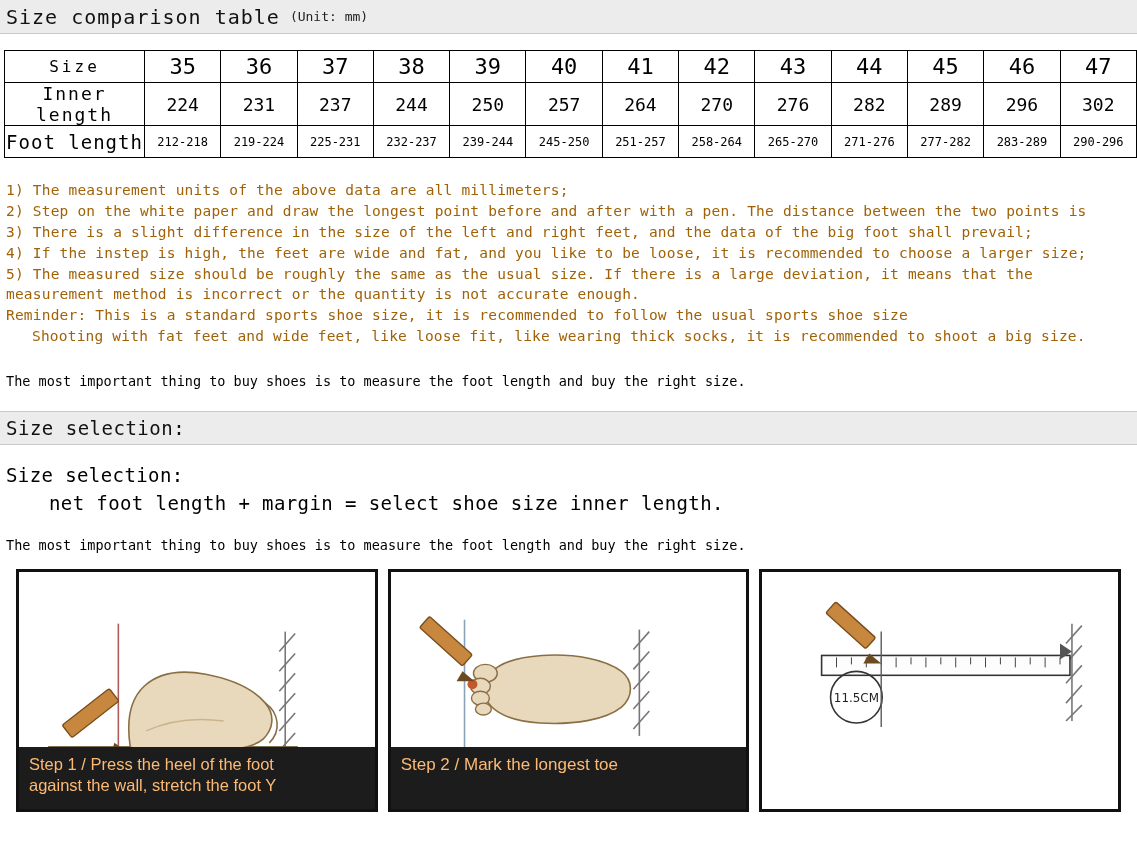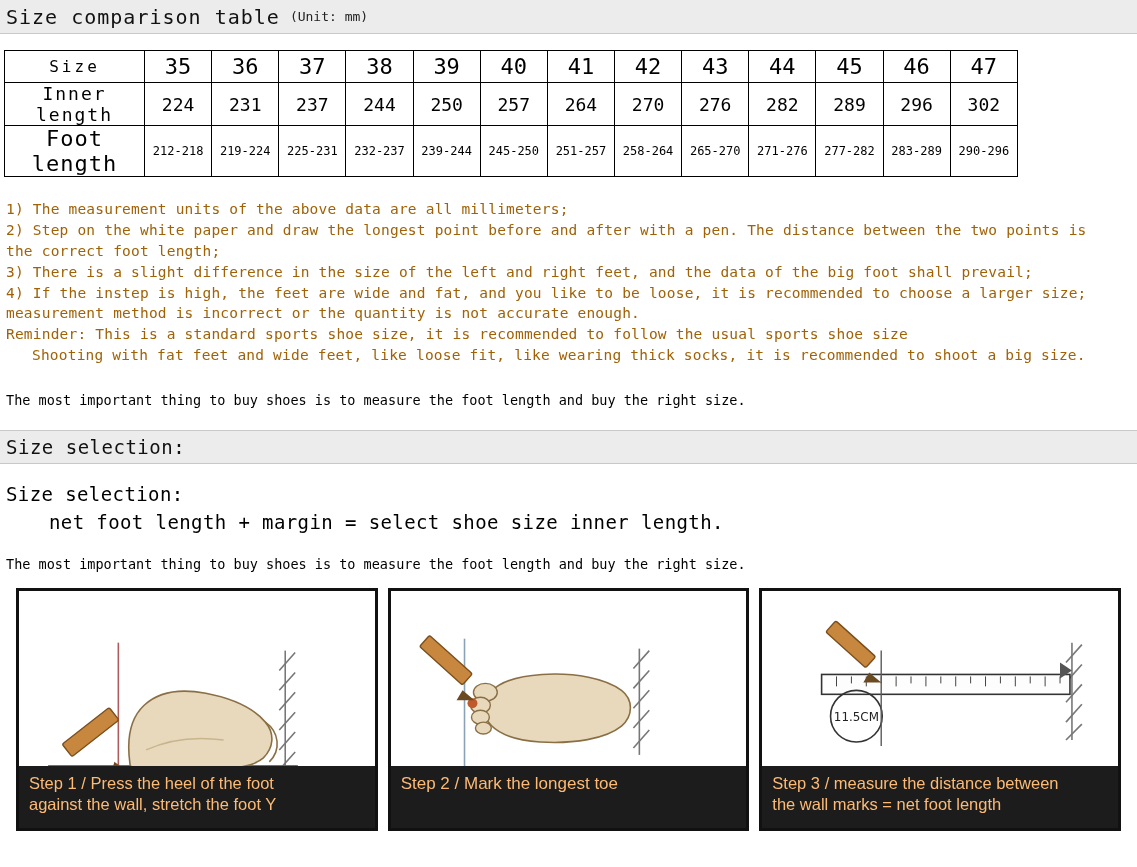--- a/index.html
+++ b/index.html
@@ -36,42 +36,42 @@
     margin-left: 10px;
   }
 
   
   .table-wrap {
     margin: 16px 2px 0 2px;
     padding: 0 2px;
   }
   table.size-table {
     border-collapse: collapse;
-    width: 1014px;
+    width: 1133px;
     table-layout: fixed;
   }
   table.size-table td, table.size-table th {
     border: 1px solid #000;
     text-align: center;
     font-family: "DejaVu Sans Mono", monospace;
     color: #000;
     background: #fff;
     padding: 0;
     height: 32px;
   }
   .rowhead {
     width: 140px;
     font-size: 16px;
     letter-spacing: 2px;
   }
   .r1 td { font-size: 22px; font-weight: 400; }
   .r1 td.rowhead { font-size: 16px; letter-spacing: 3px; }
   .r2 td { font-size: 18px; }
   .r3 td { font-size: 12px; }
-  .r3 td.rowhead { font-size: 22px; letter-spacing: 1px; }
+  .r3 td.rowhead { font-size: 19px; letter-spacing: 1px; }
 
   
   .notes {
     margin: 22px 6px 0 6px;
     font-size: 14.5px;
     line-height: 1.44;
     color: #a16207;
     letter-spacing: 0.2px;
   }
   .notes p { margin: 0; }
@@ -202,23 +202,23 @@
           <td>283-289</td>
           <td>290-296</td>
         </tr>
       </tbody>
     </table>
   </div>
 
   <div class="notes">
     <p>1) The measurement units of the above data are all millimeters;</p>
     <p>2) Step on the white paper and draw the longest point before and after with a pen. The distance between the two points is</p>
-    <p>the correct foot length;</p>
     <p>3) There is a slight difference in the size of the left and right feet, and the data of the big foot shall prevail;</p>
     <p>4) If the instep is high, the feet are wide and fat, and you like to be loose, it is recommended to choose a larger size;</p>
+    <p>5) The measured size should be roughly the same as the usual size. If there is a large deviation, it means that the</p>
     <p>measurement method is incorrect or the quantity is not accurate enough.</p>
     <p>Reminder: This is a standard sports shoe size, it is recommended to follow the usual sports shoe size</p>
     <p class="indent">Shooting with fat feet and wide feet, like loose fit, like wearing thick socks, it is recommended to shoot a big size.</p>
   </div>
 
   <div class="blurb">The most important thing to buy shoes is to measure the foot length and buy the right size.</div>
 
   <div class="band2">
     <span class="band2-title">Size selection:</span>
   </div>
@@ -342,20 +342,16 @@
 
         <line x1="120" y1="60" x2="120" y2="156" stroke="#5a5a5a" stroke-width="1.4"></line>
 
         <g>
           <rect x="62" y="46" width="54" height="15" rx="2" transform="rotate(42 89 54)" fill="#c8873f" stroke="#7a4f1d" stroke-width="1.4"></rect>
           <polygon points="108,82 120,92 102,92" fill="#6b4a22"></polygon>
         </g>
 
         <path d="M300 72 l12 8 l-12 8 z" fill="#555"></path>
       </svg>
-      <div class="caption tall">
-        <div>Step 3 / measure the distance between</div>
-        <div>the wall marks = net foot length</div>
-      </div>
     </div>
 
   </div>
 </div>
 
 </body></html>

